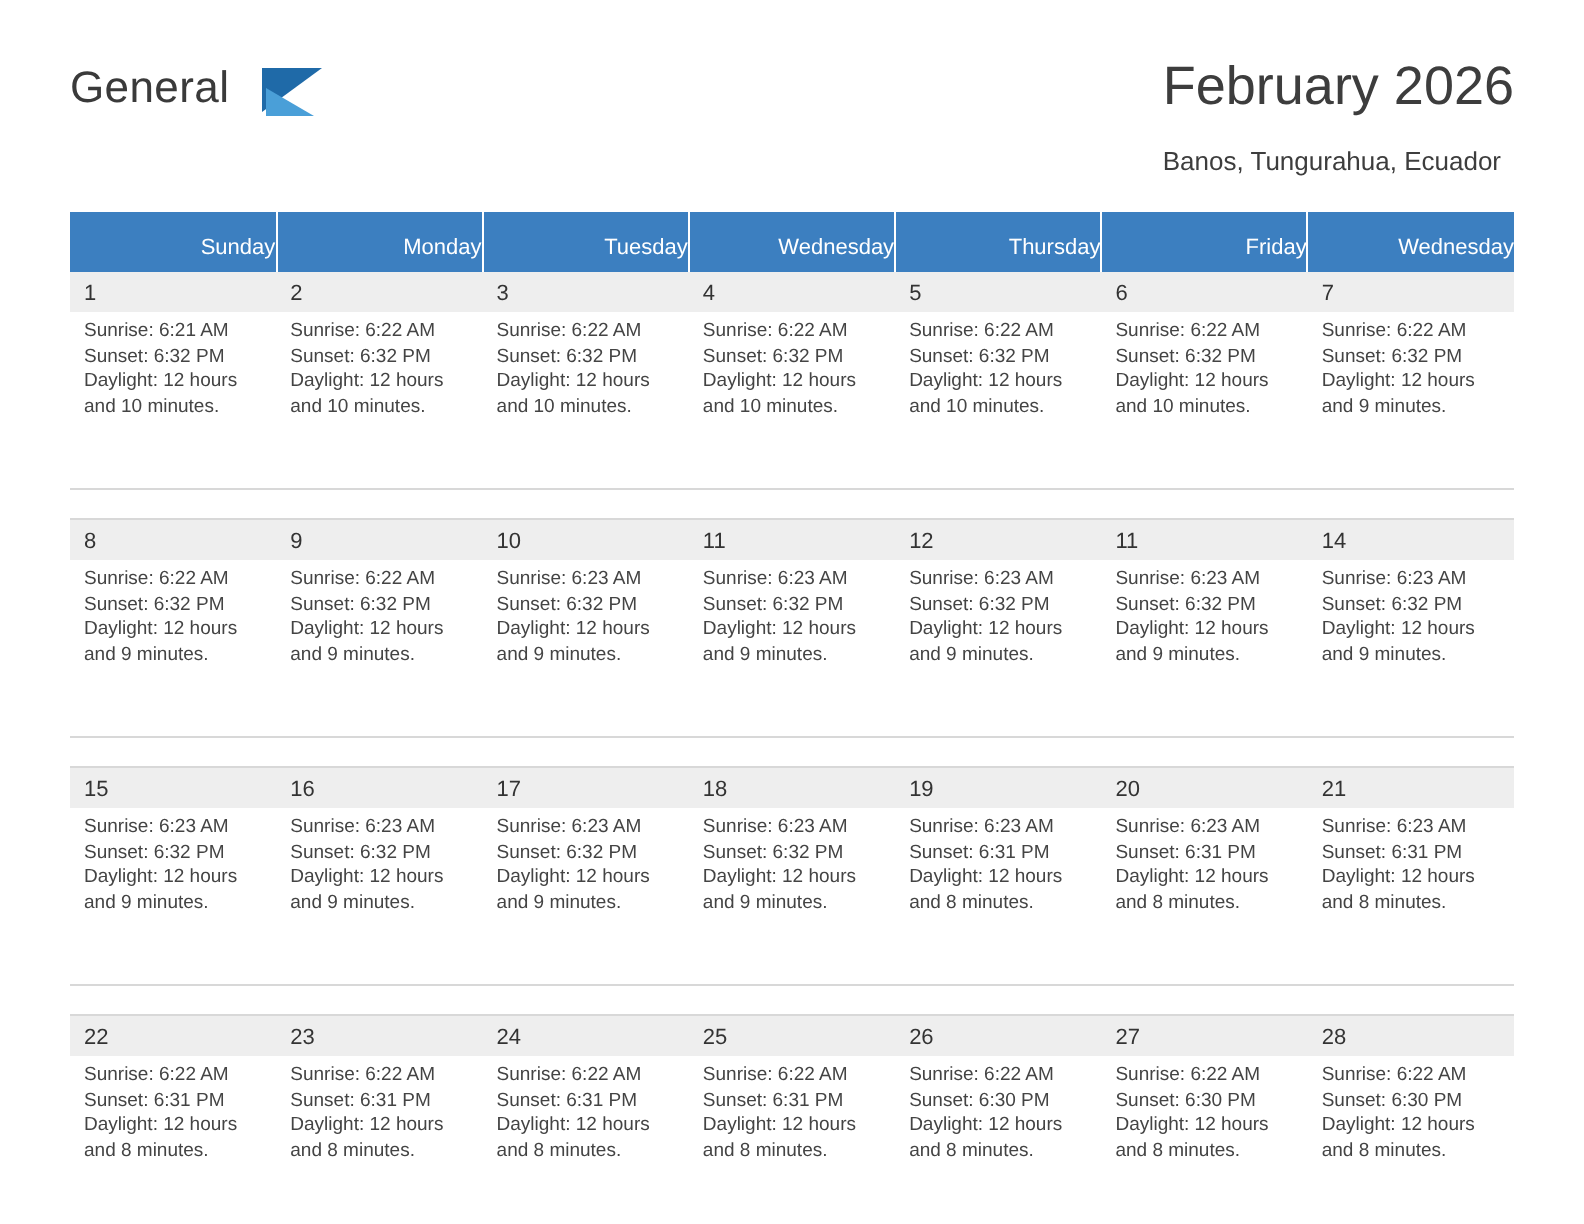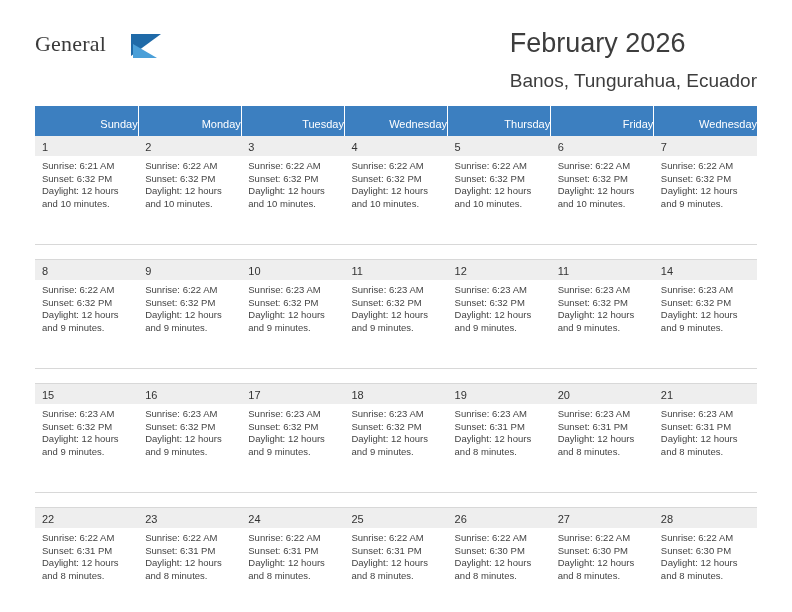--- a/index.html
+++ b/index.html
@@ -31,21 +31,21 @@
     left: 0;
     top: 6px;
     width: 160px;
     height: 54px;
   }
   .logo-general {
     font-size: 22px;
     color: #3a3a3a;
     letter-spacing: 0.2px;
     line-height: 24px;
-    font-family: Liberation Serif, serif;
+    font-family: Liberation Sans, sans-serif;
   }
   .logo-blue {
     font-size: 19px;
     color: #2b7fc4;
     line-height: 20px;
     margin-left: 28px;
     display: block;
     font-family: "DejaVu Sans", sans-serif;
   }
   .logo-flag {
@@ -75,21 +75,21 @@
     top: 0;
   }
   .month-title {
     font-size: 27px;
     color: #3d3d3d;
     font-weight: normal;
     line-height: 34px;
     white-space: nowrap;
   }
   .location {
-    font-size: 19px;
+    font-size: 13px;
     color: #3d3d3d;
     line-height: 22px;
     margin-top: 10px;
     white-space: nowrap;
   }
   
   table.calendar {
     width: 722px;
     border-collapse: collapse;
     table-layout: fixed;

